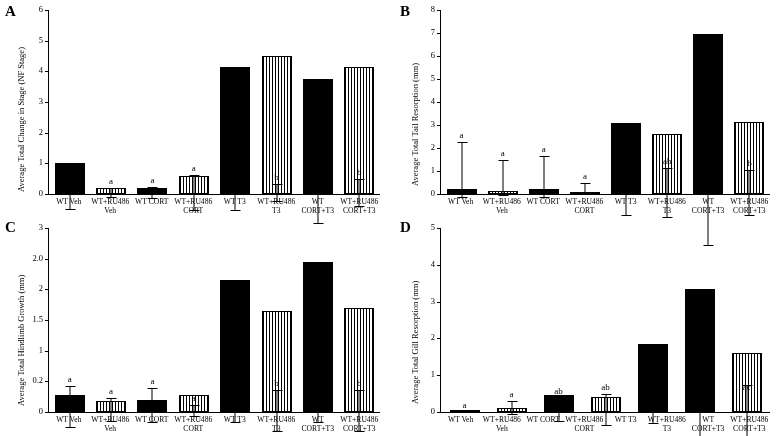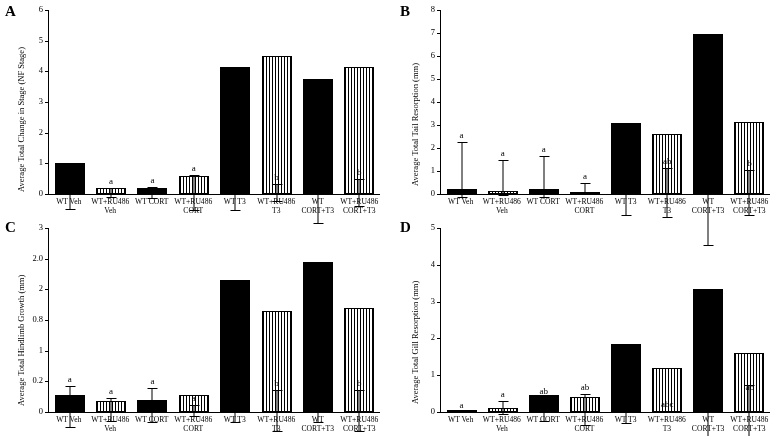--- a/index.html
+++ b/index.html
@@ -442,21 +442,21 @@
             </div>
           </div>
         </div>
     <div class="tick" style="top: 184px;"></div>
         <div class="ticklabel" style="left: -32px; top: 179px;">0</div>
         <div class="tick" style="top: 153.333px;"></div>
         <div class="ticklabel" style="left: -32px; top: 148.333px;">0.2</div>
         <div class="tick" style="top: 122.667px;"></div>
         <div class="ticklabel" style="left: -32px; top: 117.667px;">1</div>
         <div class="tick" style="top: 92px;"></div>
-        <div class="ticklabel" style="left: -32px; top: 87px;">0.8</div>
+        <div class="ticklabel" style="left: -32px; top: 87px;">1.5</div>
         <div class="tick" style="top: 61.3333px;"></div>
         <div class="ticklabel" style="left: -32px; top: 56.3333px;">2</div>
         <div class="tick" style="top: 30.6667px;"></div>
         <div class="ticklabel" style="left: -32px; top: 25.6667px;">2.0</div>
         <div class="tick" style="top: 0px;"></div>
         <div class="ticklabel" style="left: -32px; top: -5px;">3</div>
       </div>
     <div class="xlabels" id="C-xlabels" style="left:48px; top:198px; width:332px;">
         <div class="xlabslot">WT Veh</div>
         <div class="xlabslot">WT+RU486
@@ -510,25 +510,20 @@
               <div class="siglabel" style="bottom: 18.56px;">ab</div>
             </div>
           </div>
           <div class="barslot">
             <div class="bar solid" style="height: 68.08px;">
               <div class="err" style="bottom: -12.88px; height: 25.76px;">
                 <div class="cap-top"></div>
                 <div class="cap-bot"></div>
               </div>
               <div class="siglabel" style="bottom: 14.88px;">c</div>
-            </div>
-          </div>
-          <div class="barslot">
-            <div class="bar striped" style="height: 44.16px;">
-              <div class="siglabel" style="bottom: 2px;">abc</div>
             </div>
           </div>
           <div class="barslot">
             <div class="bar solid" style="height: 123.28px;">
               <div class="err" style="bottom: -51.52px; height: 101.2px;">
                 <div class="cap-top"></div>
               </div>
               <div class="siglabel" style="bottom: 51.68px;">d</div>
             </div>
           </div>

